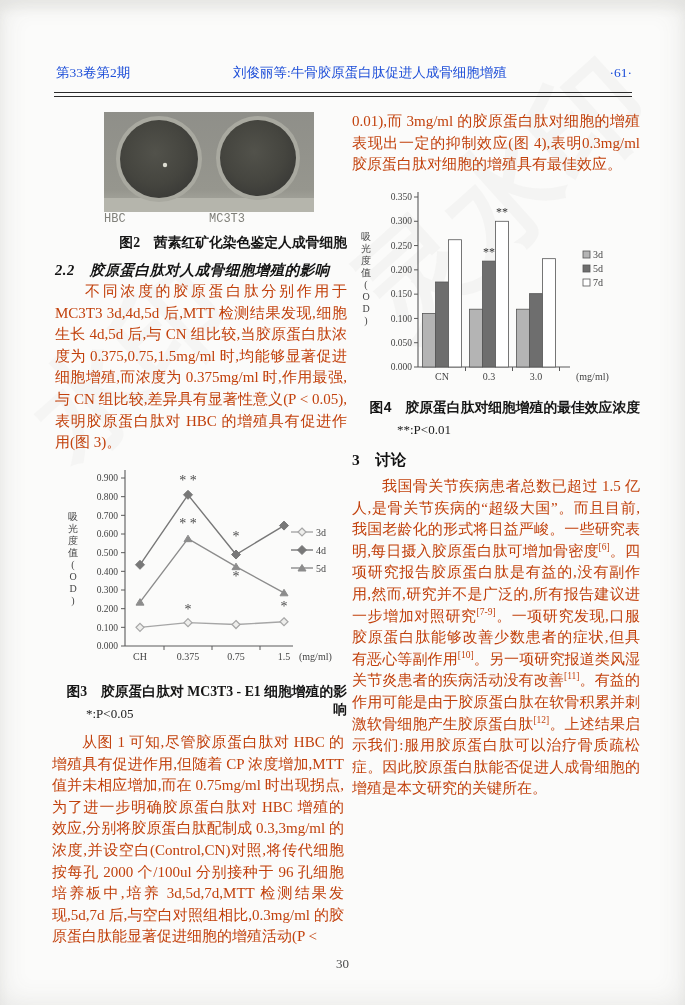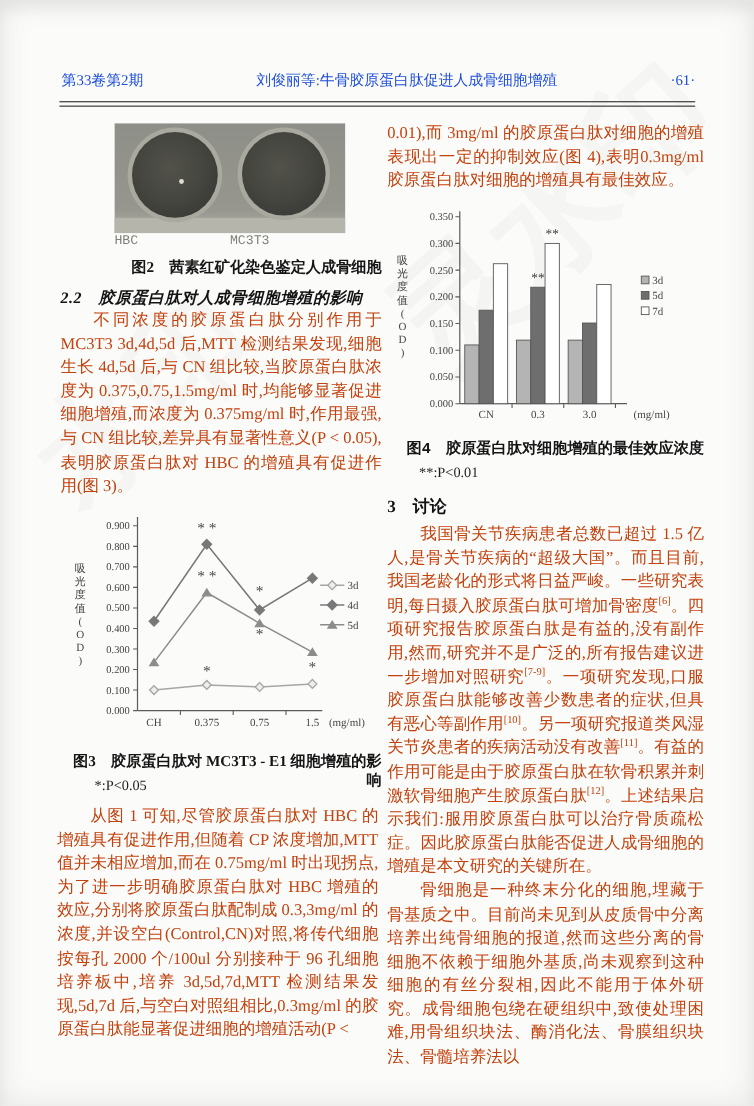--- a/index.html
+++ b/index.html
@@ -196,21 +196,21 @@
       <text x="137" y="67.11428571428571" text-anchor="middle" font-size="12" fill="#333">**</text>
       <text x="150" y="27.285714285714278" text-anchor="middle" font-size="12" fill="#333">**</text>
       <rect x="231" y="62" width="7" height="7" fill="#b4b4b4" stroke="#555" stroke-width="0.8"></rect>
       <text x="241" y="69" font-size="10" fill="#444">3d</text>
       <rect x="231" y="76" width="7" height="7" fill="#6e6e6e" stroke="#555" stroke-width="0.8"></rect>
       <text x="241" y="83" font-size="10" fill="#444">5d</text>
       <rect x="231" y="90" width="7" height="7" fill="#ffffff" stroke="#555" stroke-width="0.8"></rect>
       <text x="241" y="97" font-size="10" fill="#444">7d</text>
     </svg>
   <div class="abs cap" style="left:352px;top:399px;width:288px;font-family:Liberation Mono, monospace;">图4　胶原蛋白肽对细胞增殖的最佳效应浓度</div>
-  <div class="abs note" style="left:381px;top:422px;">**:P&lt;0.01</div>
+  <div class="abs note" style="left:397px;top:422px;">**:P&lt;0.01</div>
 
   <div class="abs h3" style="left:352px;top:450px;">3　讨论</div>
   <div class="abs" style="left:352px;top:476px;width:288px;">
     <div class="para indent">我国骨关节疾病患者总数已超过 1.5 亿人,是骨关节疾病的“超级大国”。而且目前,我国老龄化的形式将日益严峻。一些研究表明,每日摄入胶原蛋白肽可增加骨密度<sup>[6]</sup>。四项研究报告胶原蛋白肽是有益的,没有副作用,然而,研究并不是广泛的,所有报告建议进一步增加对照研究<sup>[7-9]</sup>。一项研究发现,口服胶原蛋白肽能够改善少数患者的症状,但具有恶心等副作用<sup>[10]</sup>。另一项研究报道类风湿关节炎患者的疾病活动没有改善<sup>[11]</sup>。有益的作用可能是由于胶原蛋白肽在软骨积累并刺激软骨细胞产生胶原蛋白肽<sup>[12]</sup>。上述结果启示我们:服用胶原蛋白肽可以治疗骨质疏松症。因此胶原蛋白肽能否促进人成骨细胞的增殖是本文研究的关键所在。</div>
-    <div class="para indent">骨细胞是一种终末分化的细胞,埋藏于骨基质之中。目前尚未见到从皮质骨中分离培养出纯骨细胞的报道,然而这些分离的骨细胞不依赖于细胞外基质,尚未观察到这种细胞的有丝分裂相,因此不能用于体外研究。成骨细胞包绕在硬组织中,致使处理困难,用骨组织块法、酶消化法、骨膜组织块法、骨髓培养法以</div>
-  </div>
-
+  </div>
+
+  <div id="pgnum" class="abs">30</div>
 </div>
 
 </body></html>

